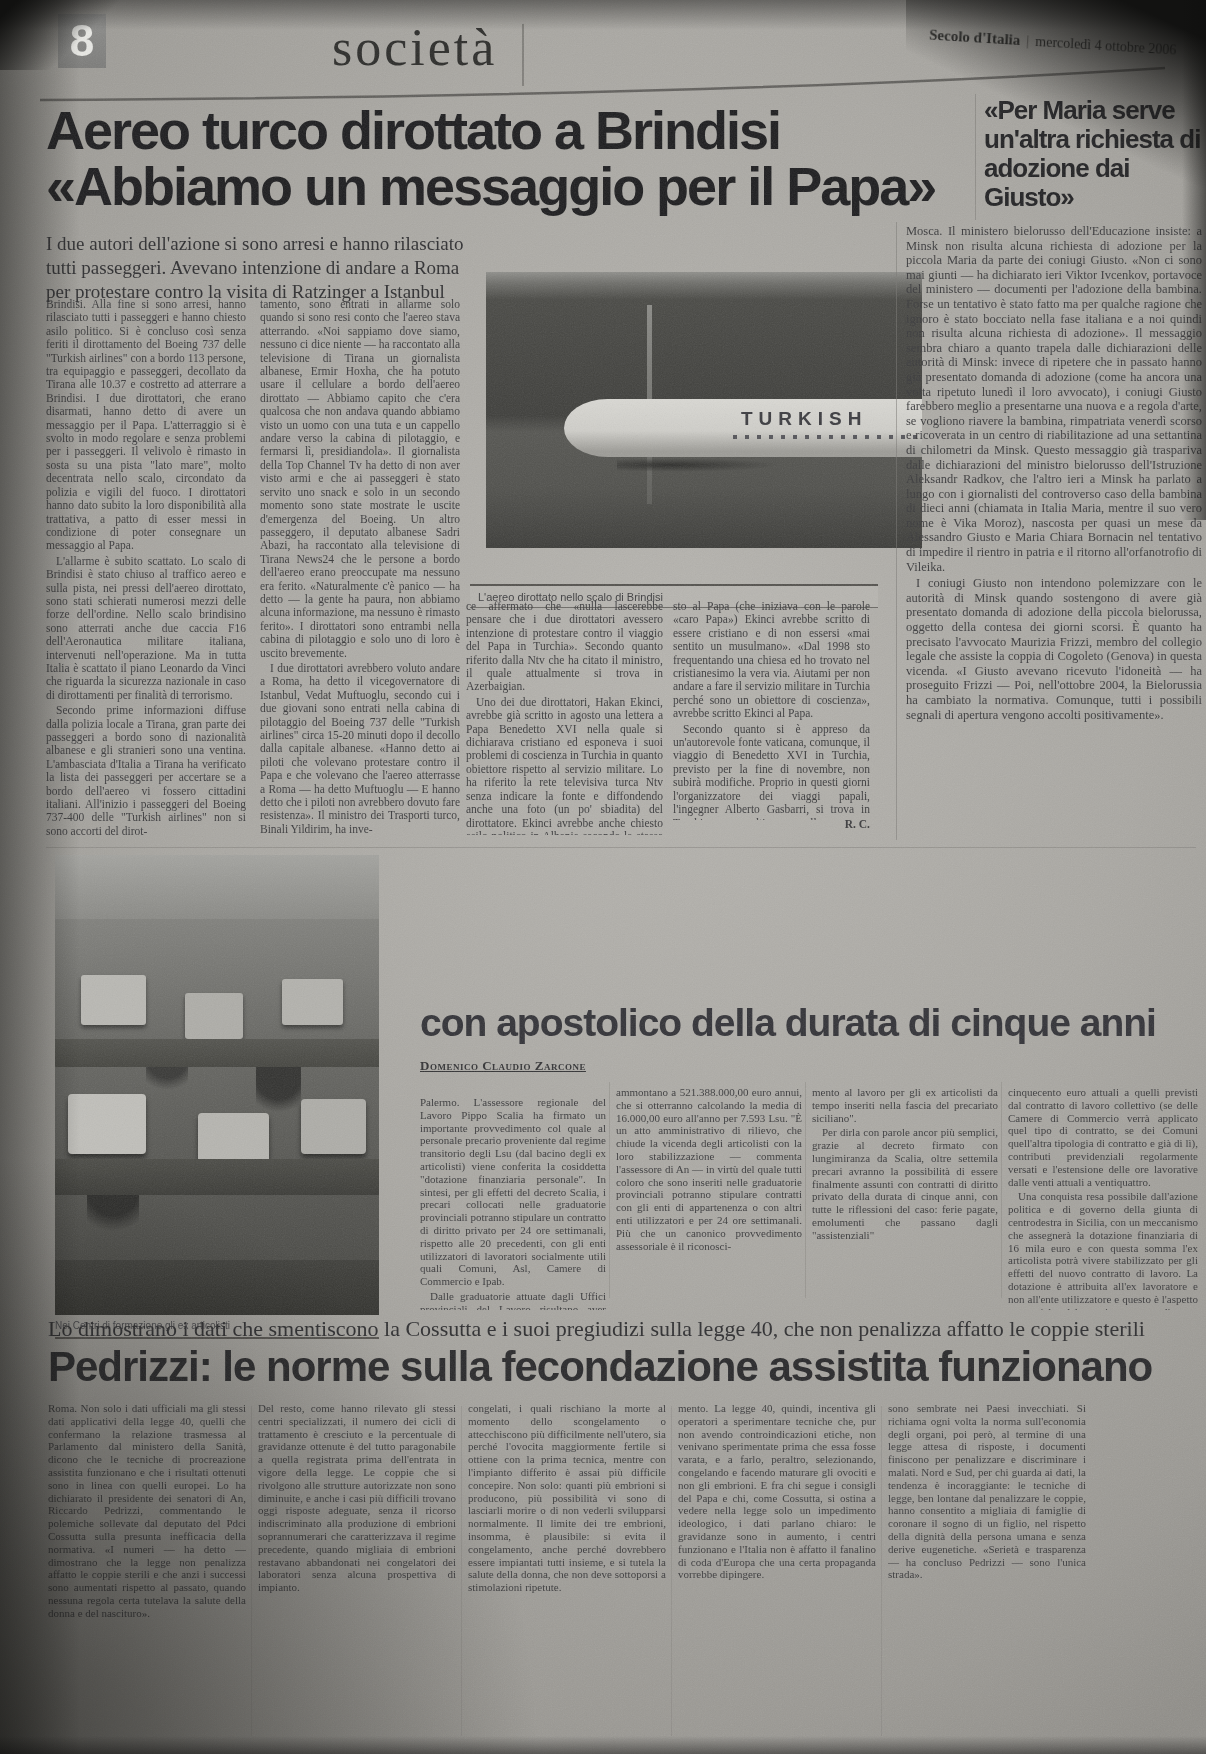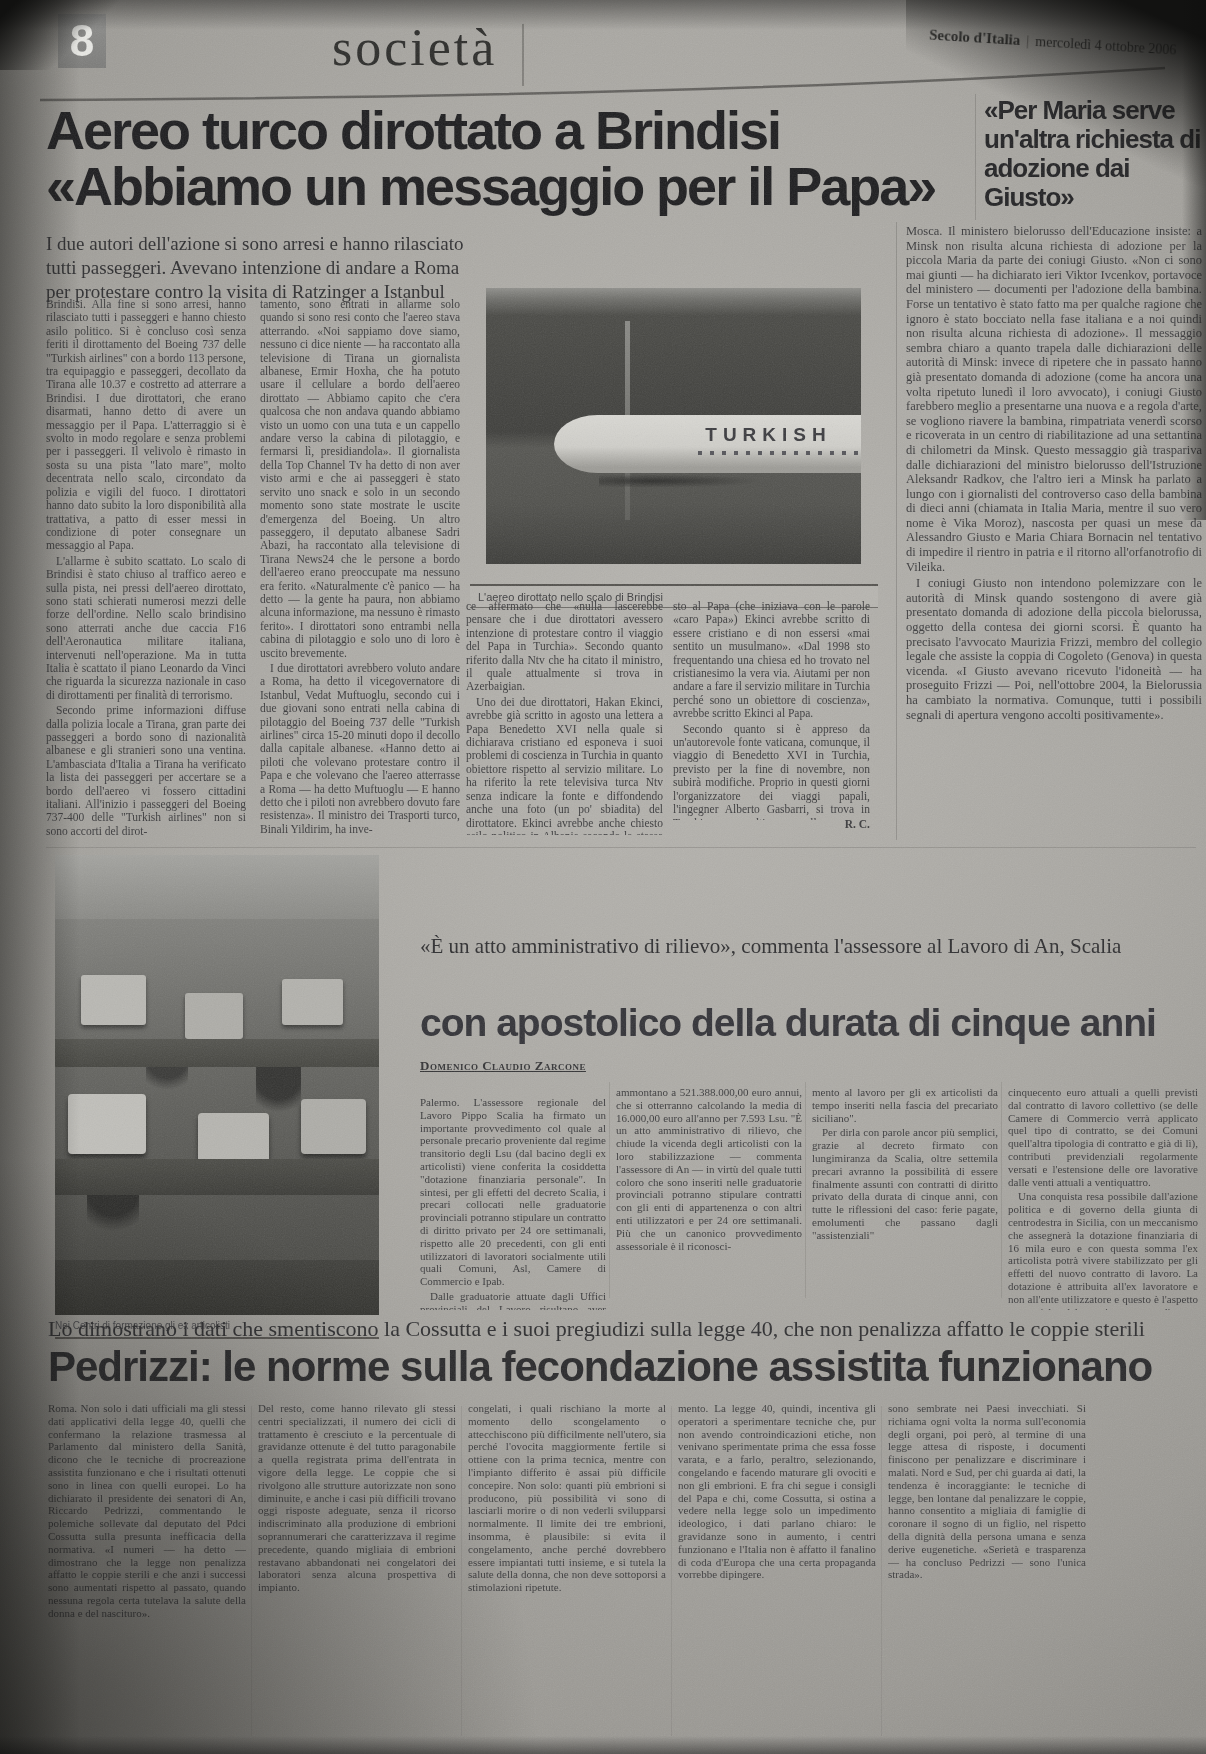--- a/index.html
+++ b/index.html
@@ -21,21 +21,21 @@
   .col p{margin:0 0 2px;text-indent:10px;}
   .col p:first-child{text-indent:0;}
   .headline{font-family:"Liberation Sans",sans-serif;font-weight:700;color:#1d1d1f;letter-spacing:-2px;filter:blur(.35px);white-space:nowrap;}
   .kicker{color:#2e2e30;filter:blur(.4px);white-space:nowrap;}
   
   .lead-h1{left:46px;top:102px;font-size:54px;line-height:56px;}
   .lead-h2{left:46px;top:158px;font-size:54px;line-height:56px;}
   .lead-sub{left:46px;top:232px;width:420px;font-size:19px;line-height:24px;color:#2f2f31;filter:blur(.4px);}
   .vrule{background:#7a7874;opacity:.55;width:1px;}
   
-  .photo-plane{left:486px;top:288px;width:375px;height:276px;overflow:hidden;background:
+  .photo-plane{left:486px;top:272px;width:436px;height:276px;overflow:hidden;background:
      linear-gradient(180deg,#8f8f8b 0%,#6f6f6b 4%,#4a4a46 10%,#3f3f3c 52%,#565652 58%,#51514d 78%,#3d3d3a 100%);
      filter:blur(.4px);}
   .pp-fuselage{position:absolute;left:18%;top:46%;width:92%;height:21%;background:linear-gradient(180deg,#d9d8d3 0%,#cfcec9 55%,#9d9c97 90%);
      border-radius:60px 6px 6px 60px / 40px 6px 6px 40px;}
   .pp-titles{position:absolute;left:44%;top:16%;font-family:"Liberation Sans",sans-serif;font-weight:700;
      font-size:19px;letter-spacing:6px;color:#3c3c40;}
   .pp-windows{position:absolute;left:42%;top:62%;width:55%;height:4px;
      background:repeating-linear-gradient(90deg,#55555a 0 4px,transparent 4px 12px);}
   .pp-pole{position:absolute;left:37%;top:12%;width:5px;height:72%;background:linear-gradient(180deg,#8a8a86,#5e5e5a);}
   .pp-gear{position:absolute;left:30%;top:67%;width:180px;height:16px;background:radial-gradient(ellipse at 30% 50%, #2e2e2c 0%, transparent 60%);}
@@ -140,21 +140,20 @@
     <div class="lab-shape" style="left:76%;top:53%;width:20%;height:12%;background:#aeada8;border-radius:4px;box-shadow:0 4px 5px rgba(0,0,0,.5);"></div>
     <div class="lab-shape" style="left:28%;top:40%;width:13%;height:13%;background:radial-gradient(circle at 50% 30%,#3a3a38 45%,transparent 70%);"></div>
     <div class="lab-shape" style="left:62%;top:44%;width:14%;height:14%;background:radial-gradient(circle at 50% 30%,#333331 45%,transparent 70%);"></div>
     <div class="lab-shape" style="left:10%;top:68%;width:16%;height:16%;background:radial-gradient(circle at 50% 30%,#2d2d2b 45%,transparent 72%);"></div>
     <div class="lab-shape" style="left:0;top:40%;width:100%;height:6%;background:linear-gradient(180deg,#54544f,#464641);"></div>
     <div class="lab-shape" style="left:0;top:66%;width:100%;height:8%;background:linear-gradient(180deg,#4c4c47,#3c3c38);"></div>
     <div class="lab-shape" style="left:0;top:88%;width:100%;height:12%;background:linear-gradient(180deg,#3f3f3b,#33332f);"></div>
   </div>
   <div class="abs photo-cap2">Nei Centri di formazione gli ex articolisti</div>
 
-  <div class="abs kicker mid-kicker">«È un atto amministrativo di rilievo», commenta l'assessore al Lavoro di An, Scalia</div>
   <div class="abs headline mid-h2">con apostolico della durata di cinque anni</div>
   <div class="abs byline">Domenico Claudio Zarcone</div>
 
   <div class="abs col mcol" style="left:420px;top:1088px;width:186px;height:214px;">
       <p>Palermo. L'assessore regionale del Lavoro Pippo Scalia ha firmato un importante provvedimento col quale al personale precario proveniente dal regime transitorio degli Lsu (dal bacino degli ex articolisti) viene conferita la cosiddetta "dotazione finanziaria personale". In sintesi, per gli effetti del decreto Scalia, i precari collocati nelle graduatorie provinciali potranno stipulare un contratto di diritto privato per 24 ore settimanali, rispetto alle 20 precedenti, con gli enti utilizzatori di lavoratori socialmente utili quali Comuni, Asl, Camere di Commercio e Ipab.</p>
       <p>Dalle graduatorie attuate dagli Uffici provinciali del Lavoro risultano aver diritto 7.593 unità distribuite per provincia e titoli di studio. Le risorse economiche destinate ai beneficiari della "dote finanziaria personale"</p>
     </div>
   <div class="abs col mcol" style="left:616px;top:1078px;width:186px;height:224px;">
       <p>ammontano a 521.388.000,00 euro annui, che si otterranno calcolando la media di 16.000,00 euro all'anno per 7.593 Lsu. "È un atto amministrativo di rilievo, che chiude la vicenda degli articolisti con la loro stabilizzazione — commenta l'assessore di An — in virtù del quale tutti coloro che sono inseriti nelle graduatorie provinciali potranno stipulare contratti con gli enti di appartenenza o con altri enti utilizzatori e per 24 ore settimanali. Più che un canonico provvedimento assessoriale è il riconosci-</p>
     </div>

